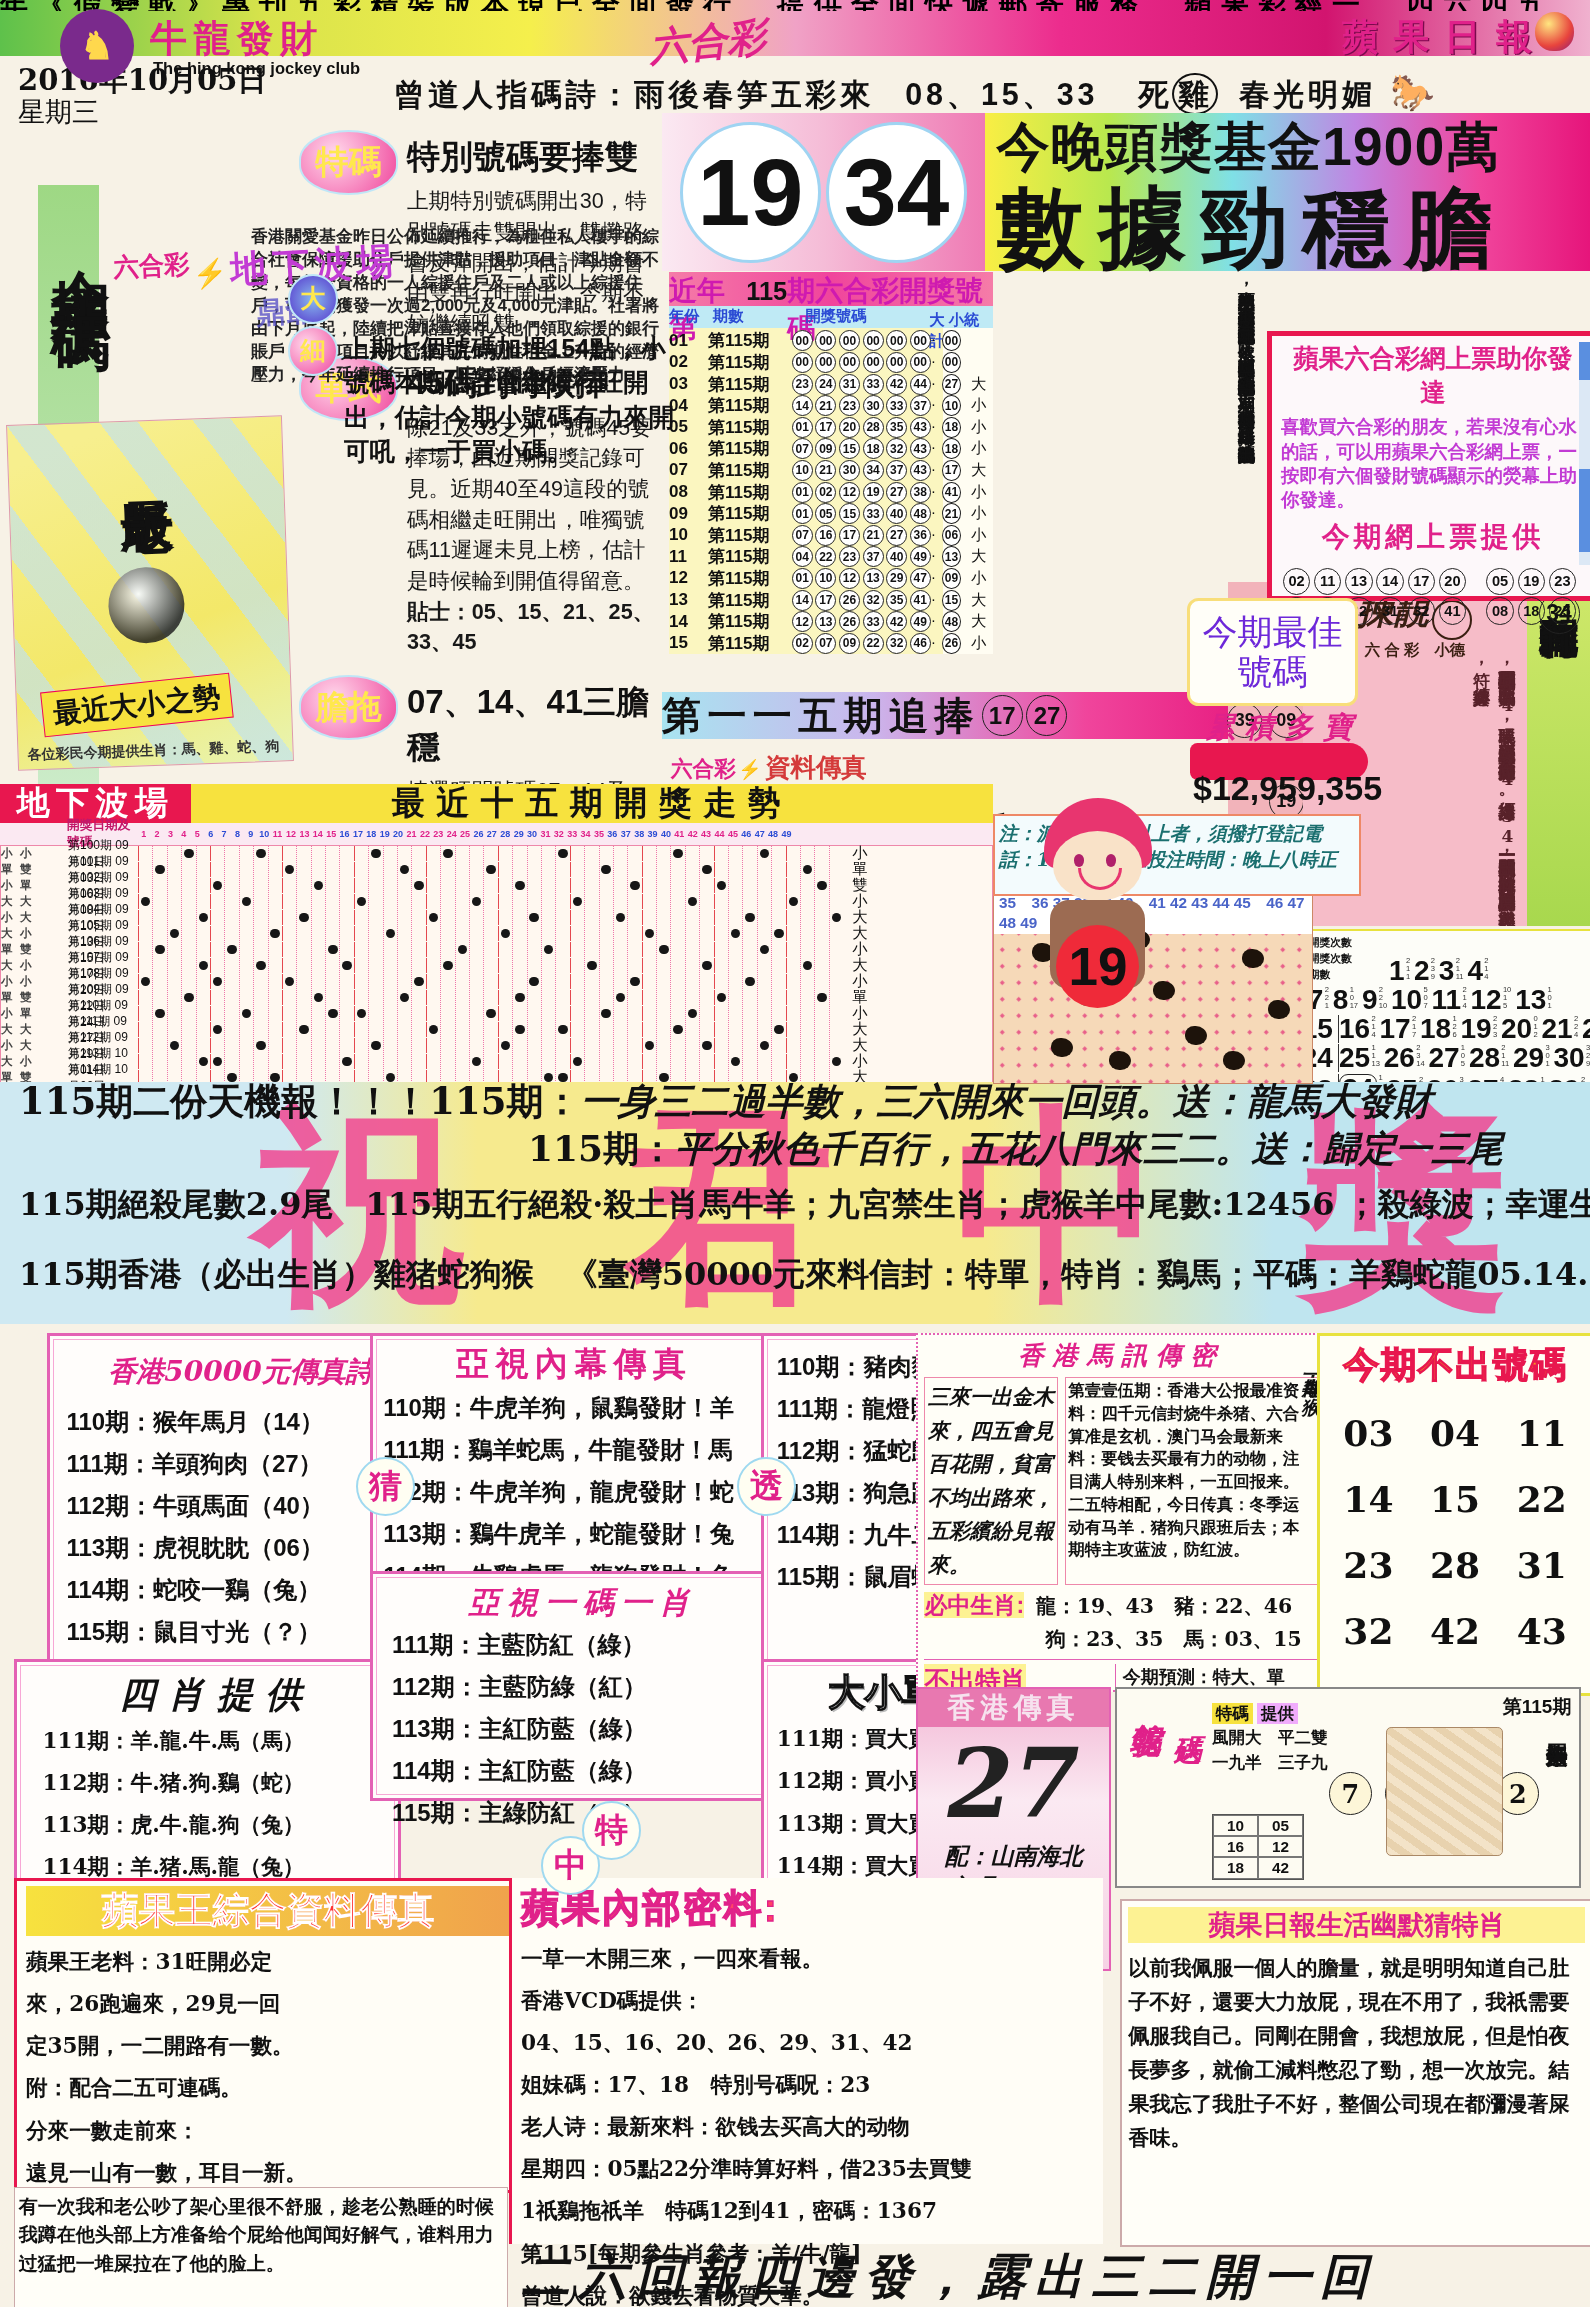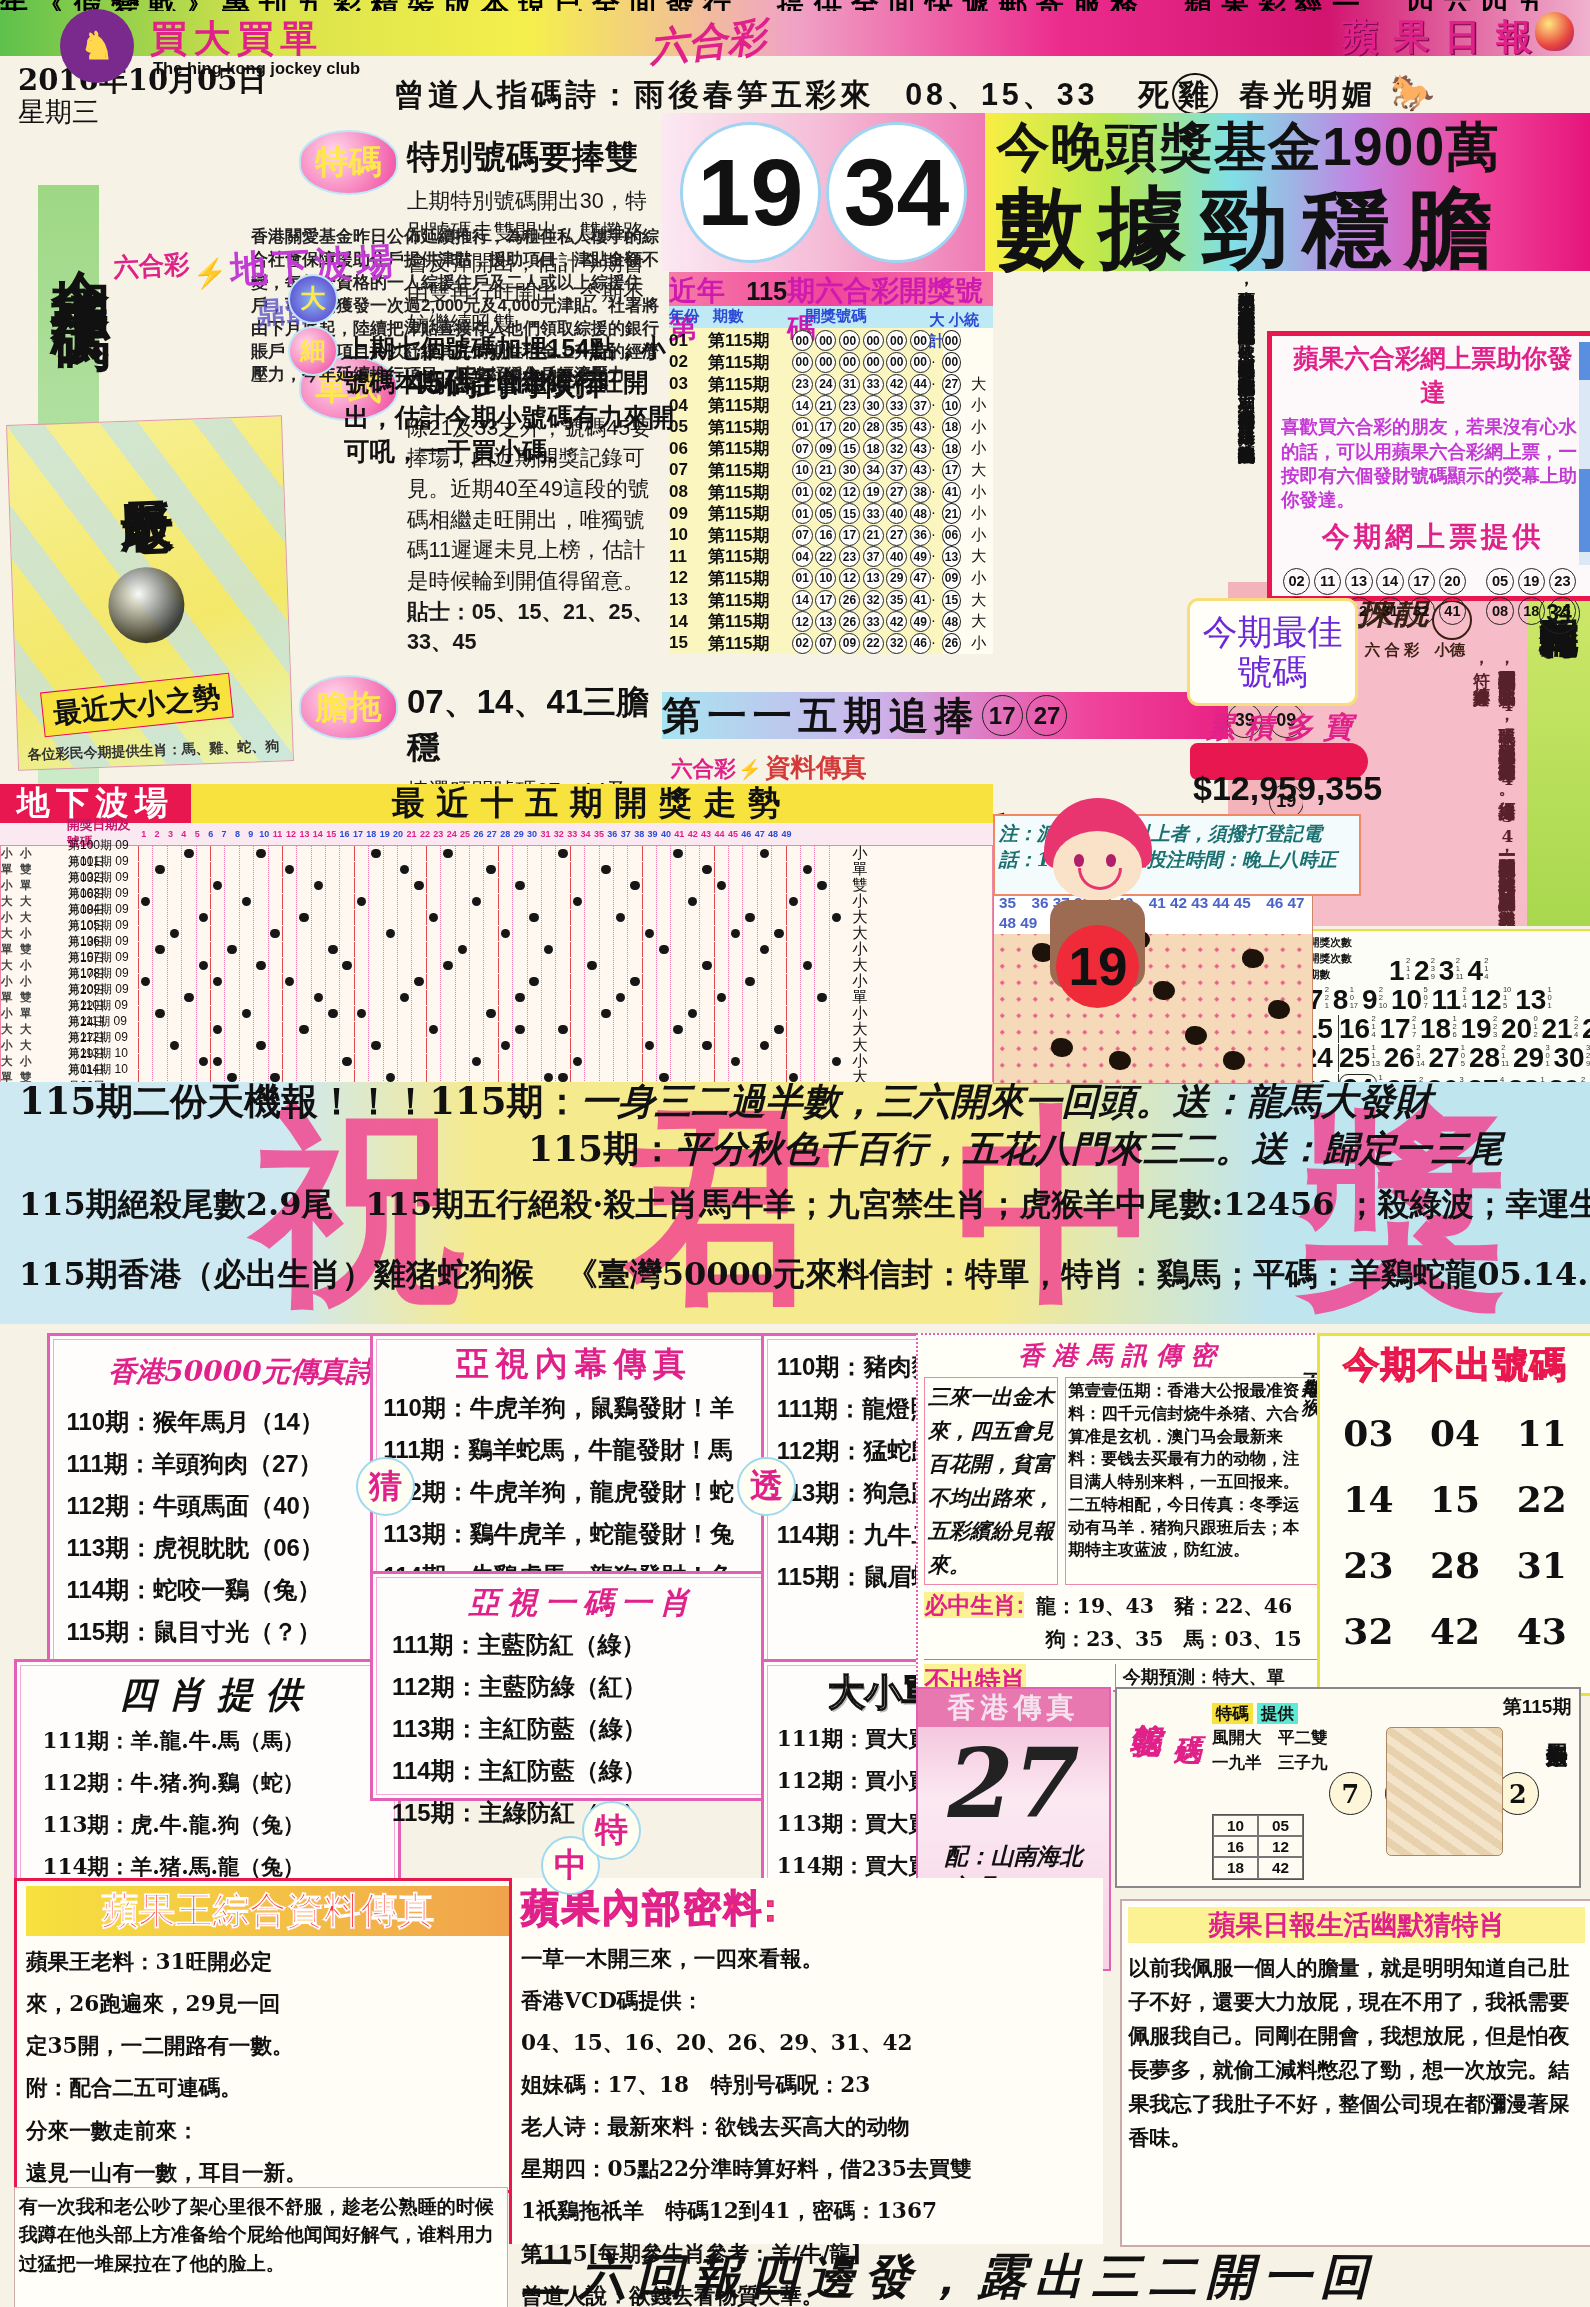--- a/index.html
+++ b/index.html
@@ -57,21 +57,21 @@
        background-size:16.5px 16.5px;}
   .blob{position:absolute;width:21.6px;height:19px;background:#1d130b;border-radius:45% 55% 50% 50%;}
   .maga{color:#e0218a;}
 </style>
 </head>
 <body>
 
 <div class="abs" style="left:0;top:0;width:1591px;height:56px;background:linear-gradient(90deg,#5ec14b,#d8e34b,#f5ef4c,#f0a2c6,#ec2c8d,#d2146f,#f0b2cf);"></div>
 <div class="abs" style="left:0;top:-14px;width:1591px;height:25.4px;overflow:hidden;font-size:28px;font-weight:900;letter-spacing:9px;color:#000;white-space:nowrap;">年《假變戰》專刊五彩精裝版本現已全面發行　提供全面快遞郵寄服務　蘋果彩經一二四六四五二</div>
 <div class="abs" style="left:60px;top:9px;width:74px;height:74px;border-radius:50%;background:#7a2a8c;color:#ffd84d;display:flex;align-items:center;justify-content:center;font-size:38px;font-weight:900;z-index:2;">♞</div>
-<div class="abs maga" style="left:150px;top:14px;font-size:37px;font-weight:900;letter-spacing:6.4px;">買大買單</div>
+<div class="abs maga" style="left:150px;top:14px;font-size:37px;font-weight:900;letter-spacing:6.4px;">牛龍發財</div>
 <div class="abs" style="left:153px;top:59px;font-size:16.5px;font-weight:bold;color:#111;z-index:2;">The hing kong jockey club</div>
 <div class="abs maga hand" style="left:649px;top:15.3px;font-size:39px;font-weight:900;transform:rotate(-6deg);">六合彩</div>
 <div class="abs maga" style="left:1342px;top:12.7px;font-size:36px;font-weight:900;letter-spacing:15.3px;text-shadow:1.3px 1.3px 0 #7a0a4d;">蘋果日報</div>
 <div class="abs" style="left:1535px;top:11.5px;width:39px;height:39px;border-radius:50% 50% 46% 46%;background:radial-gradient(circle at 35% 30%,#ffe680,#e8443d 60%,#8c1a7a);"></div>
 
 <div class="abs" style="left:18px;top:61px;font-size:29px;font-weight:bold;font-family:'DejaVu Serif',serif;">2016年10月05日</div>
 <div class="abs" style="left:18px;top:94px;font-size:27px;font-family:'DejaVu Serif',serif;">星期三</div>
 <div class="abs serif" style="left:394px;top:71px;font-size:30.5px;font-weight:bold;letter-spacing:3.8px;white-space:nowrap;">
   <span>曾道人指碼詩：</span><span>雨後春笋五彩來</span>
   <span style="font-family:'Liberation Sans',sans-serif;font-weight:900;margin-left:16.5px;">08、15、33</span>
@@ -2026,21 +2026,21 @@
   <div class="hand" style="font-size:23px;">密碼：1356</div>
 </div>
 
 <div class="abs" style="left:1115px;top:1687px;width:462px;height:197px;border:2.5px solid #888;background:#fdfbf2;overflow:hidden;">
   <div class="vtext hand maga" style="position:absolute;left:6.4px;top:9px;font-size:32px;">弦鸵鴒</div>
   <div class="vtext hand maga" style="position:absolute;left:51px;top:25.4px;font-size:28px;">送碼</div>
   <div style="position:absolute;right:7.6px;top:5.1px;font-size:19px;font-weight:bold;">第115期</div>
   <div class="vtext serif" style="position:absolute;right:7.6px;top:38px;font-size:21.6px;font-weight:bold;">四十年头好运来</div>
   <div style="position:absolute;left:95px;top:12.7px;font-size:16.5px;font-weight:bold;line-height:1.5;">
     <span style="background:#f7e23e;padding:1.3px 3.8px;">特碼</span>
-    <span style="background:#5eead4;padding:1.3px 3.8px;">提供</span>
+    <span style="background:#f0abfc;padding:1.3px 3.8px;">提供</span>
     <div class="serif">
       <span>風開大</span>　<span>平二雙</span><br>
       <span>一九半</span>　<span>三子九</span>
     </div>
   </div>
   <div id="donkey-balls" style="position:absolute;left:210px;top:83px;display:flex;gap:9px;">
       <span class="cnum" style="width: 41px; height: 41px; font-size: 25.4px; font-family: &quot;DejaVu Serif&quot;, serif; background: rgb(253, 246, 216);">7</span>
       <span class="cnum" style="width: 41px; height: 41px; font-size: 25.4px; font-family: &quot;DejaVu Serif&quot;, serif; background: rgb(253, 246, 216);">6</span>
       <span class="cnum" style="width: 41px; height: 41px; font-size: 25.4px; font-family: &quot;DejaVu Serif&quot;, serif; background: rgb(253, 246, 216);">9</span>
       <span class="cnum" style="width: 41px; height: 41px; font-size: 25.4px; font-family: &quot;DejaVu Serif&quot;, serif; background: rgb(253, 246, 216);">2</span>

